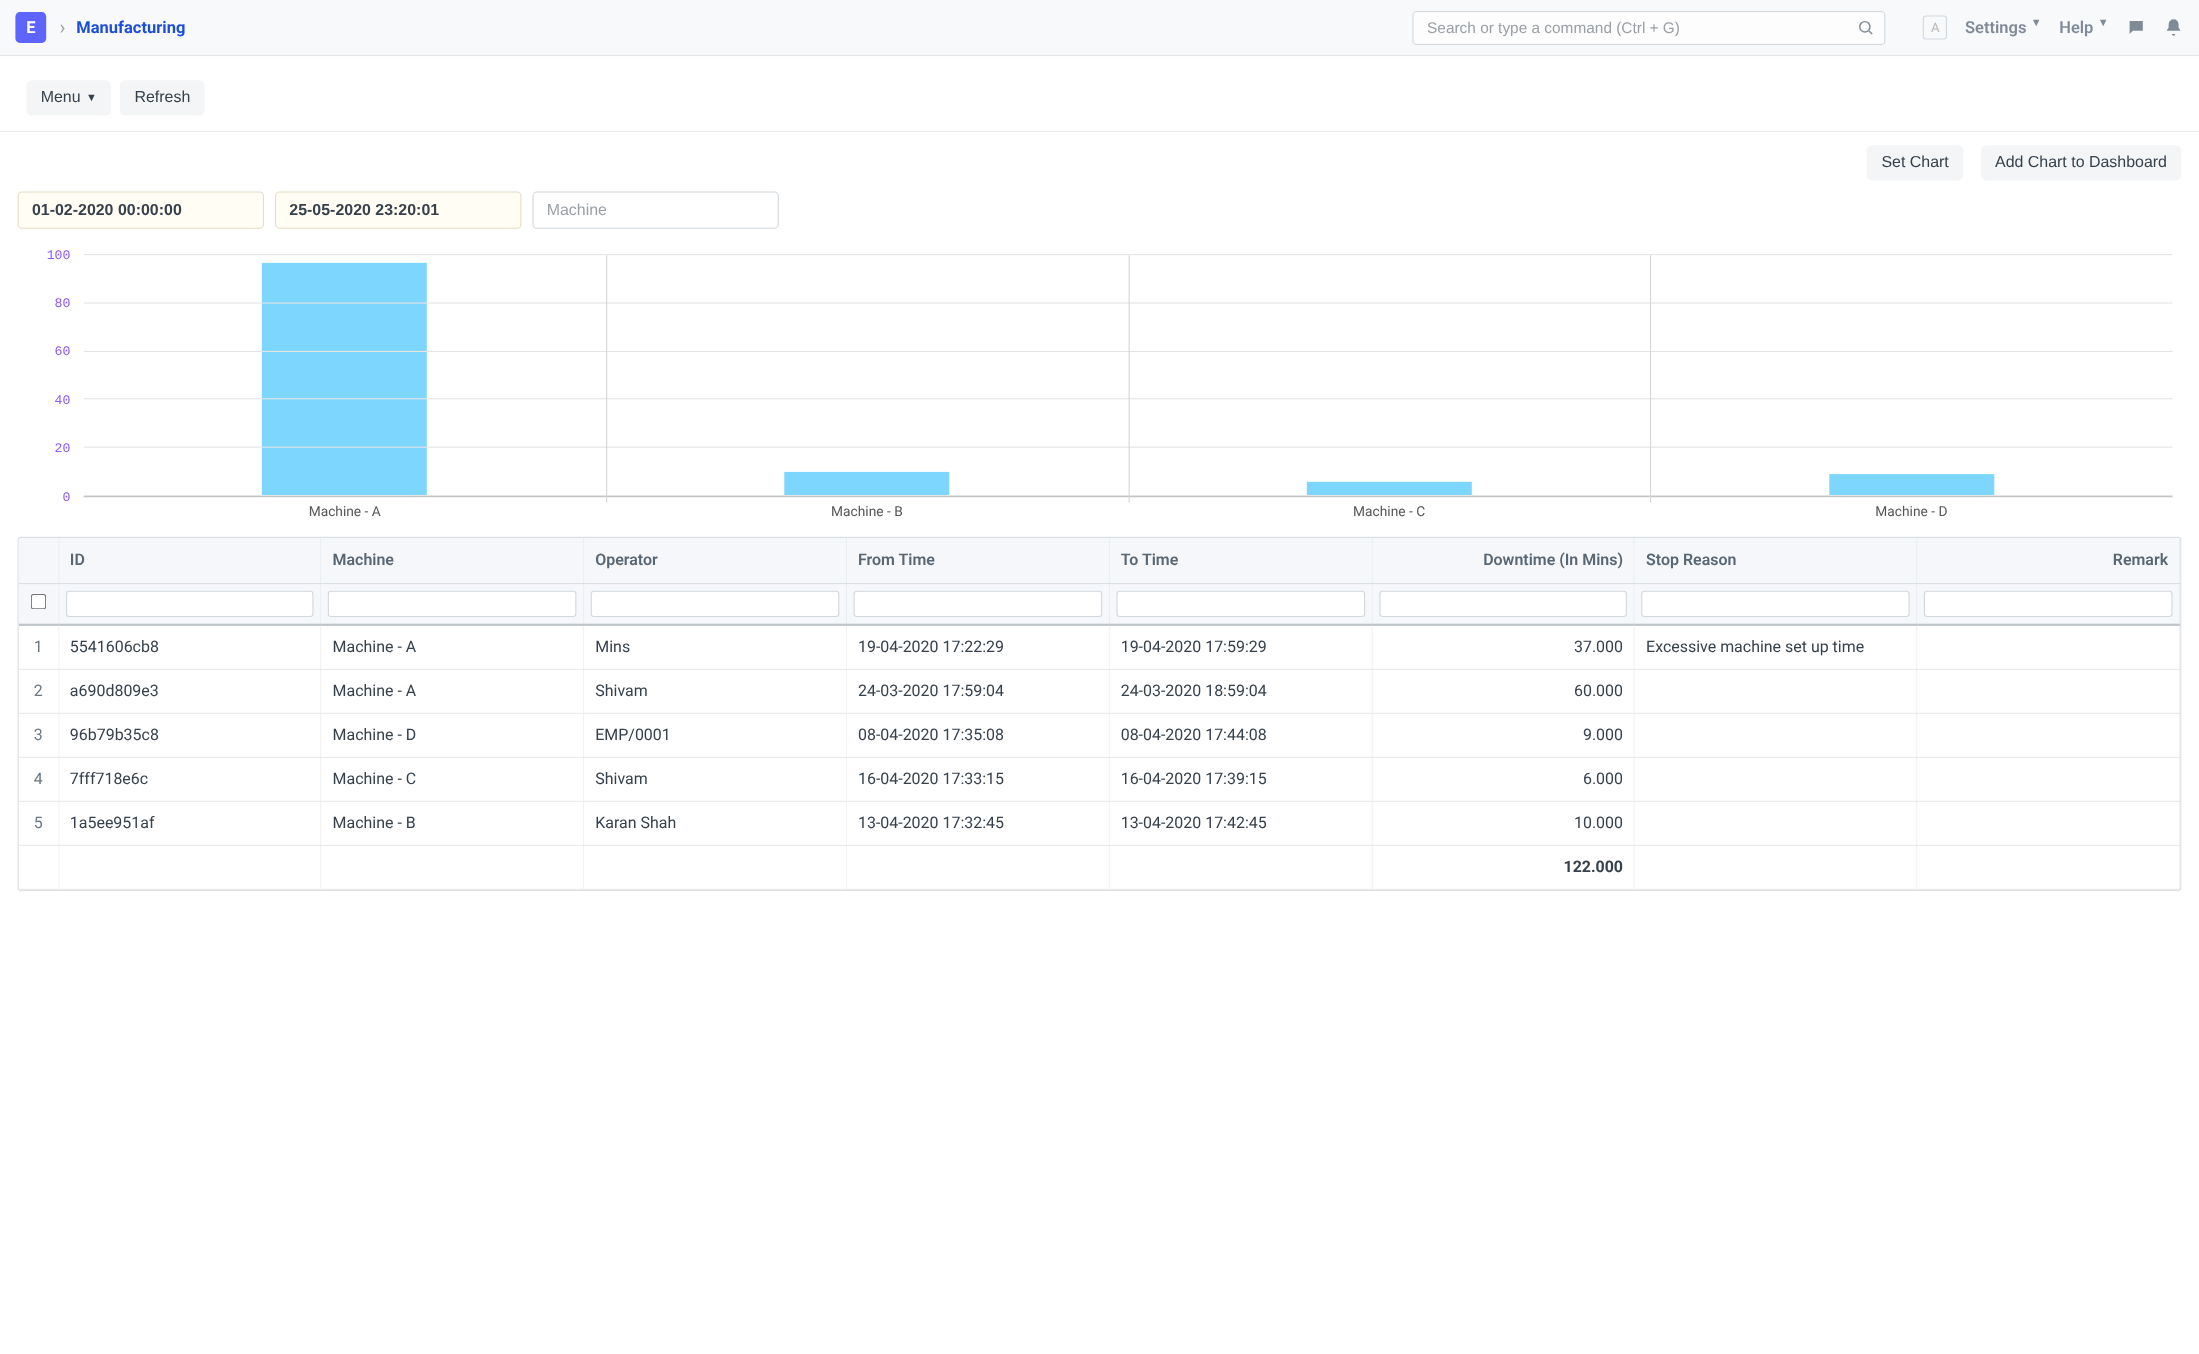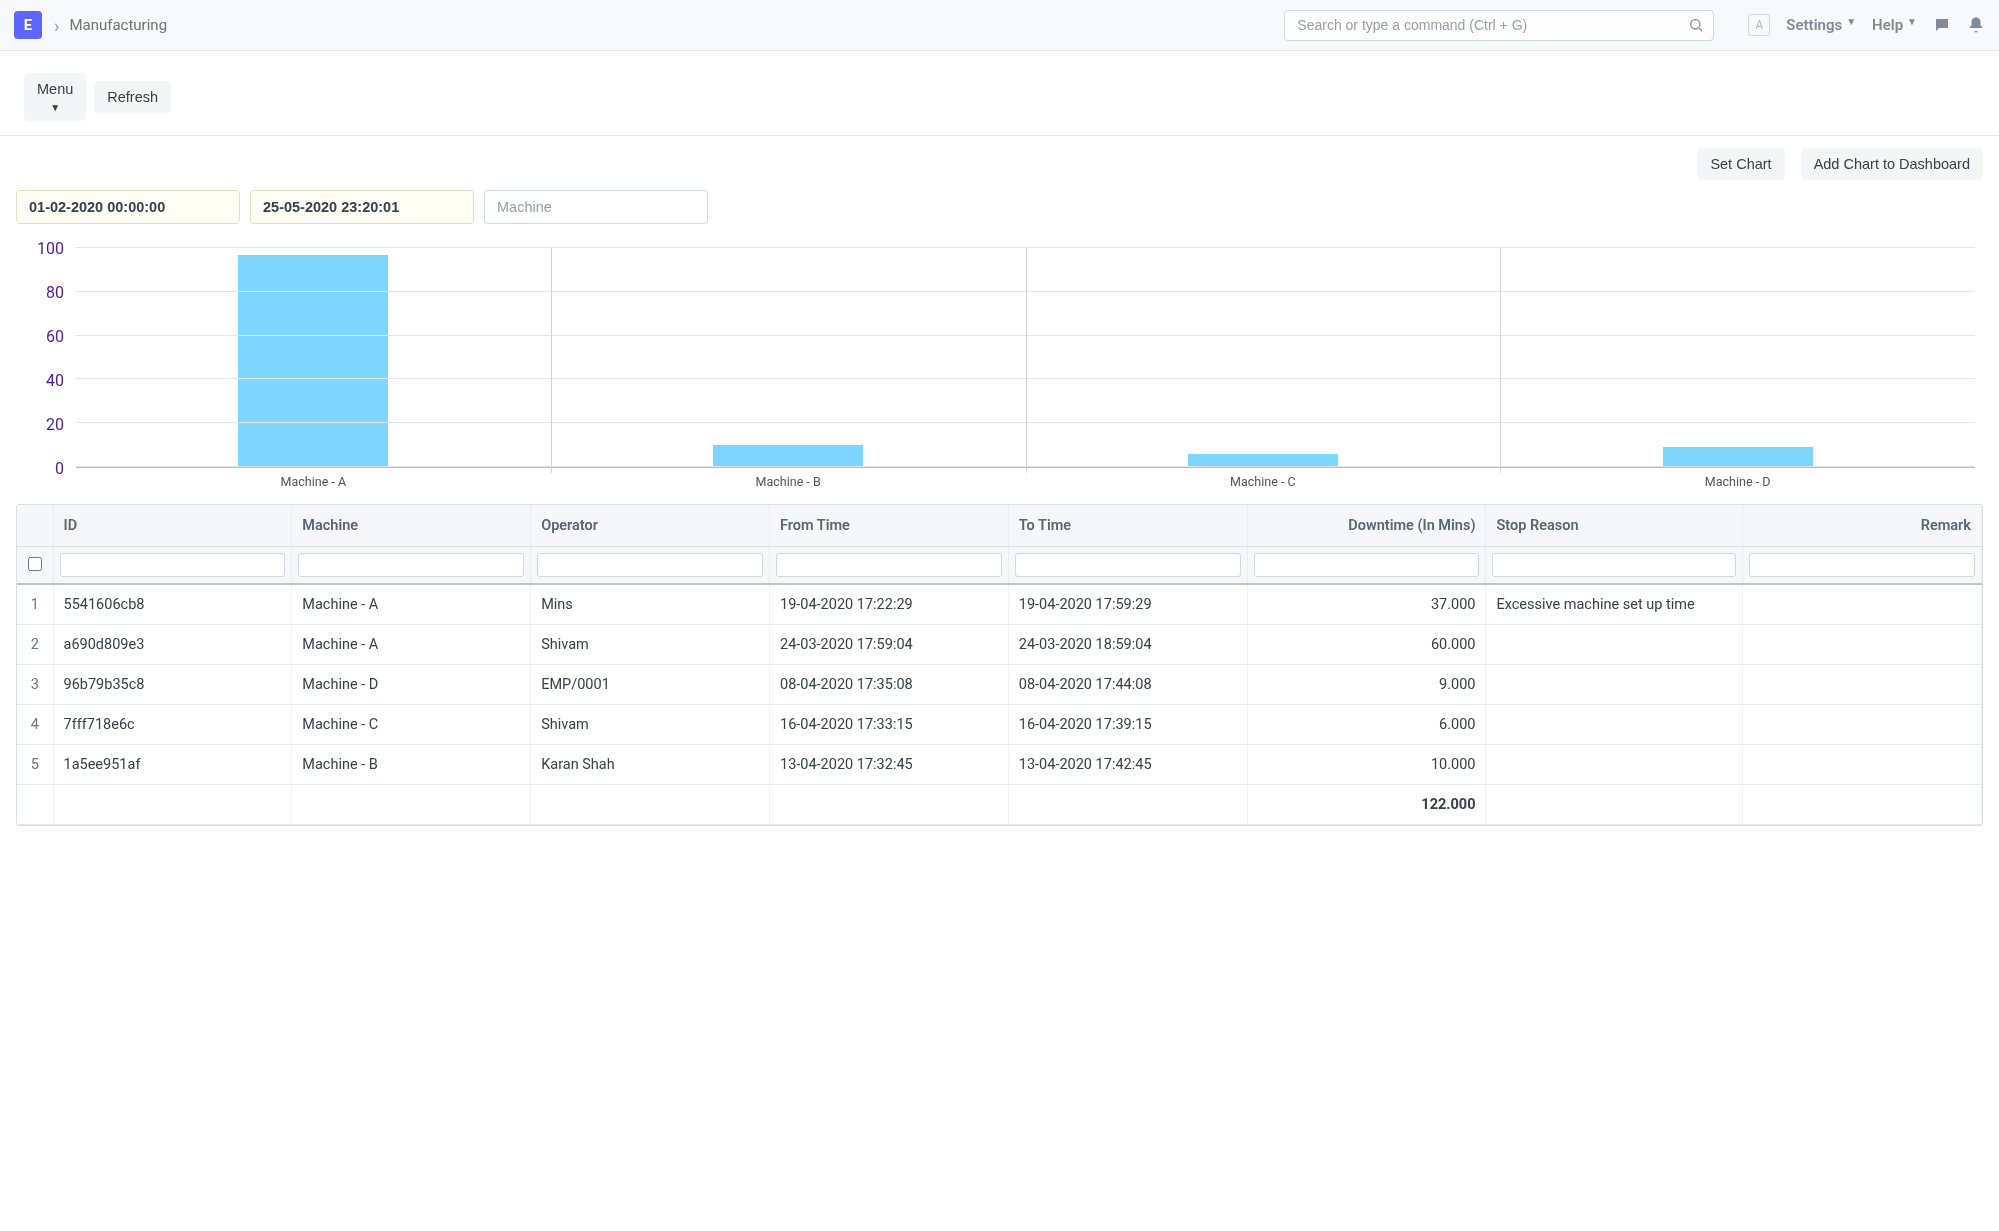--- a/index.html
+++ b/index.html
@@ -20,21 +20,21 @@
   }
   .logo {
     width: 28px; height: 28px;
     background: #5e64ff;
     border-radius: 4px;
     display: flex; align-items: center; justify-content: center;
     color: #fff; font-weight: 700; font-size: 15px;
     margin-right: 12px;
   }
   .chevron { color: #9aa0a6; margin-right: 10px; font-size: 18px; }
-  .breadcrumb-link { color: #737373; font-weight: 400; font-size: 15px; }
+  .breadcrumb-link { color: #1d4ed8; font-weight: 700; font-size: 15px; }
   .navbar-spacer { flex: 1; }
   .search-wrap {
     position: relative;
     width: 430px;
     margin-right: 34px;
   }
   .search-input {
     width: 100%;
     height: 31px;
     border: 1px solid #d1d8dd;
@@ -74,21 +74,20 @@
     border: none;
     border-radius: 5px;
     padding: 8px 13px;
     font-size: 14.5px;
     color: #36414c;
     cursor: pointer;
     display: inline-flex;
     align-items: center;
     gap: 5px;
     margin-left: 8px;
-    flex-direction: column;
   }
 
   
   .content {
     padding: 0 16px;
   }
   .chart-actions {
     display: flex; justify-content: flex-end;
     padding: 12px 0 10px 0;
     gap: 8px;
@@ -127,23 +126,24 @@
     padding: 10px 0 0 0;
   }
   .y-axis {
     position: absolute;
     left: 0; top: 10px; bottom: 30px;
     width: 56px;
   }
   .y-tick {
     position: absolute;
     right: 8px;
-    font-size: 16px;
-    color: #4c1d95;
+    font-size: 12px;
+    color: #8b5cf6;
     transform: translateY(50%);
+    font-family: Liberation Mono, monospace;
   }
   .plot {
     position: absolute;
     left: 60px; right: 8px; top: 10px; bottom: 30px;
     border-bottom: 1px solid #bbb;
   }
   .gridline {
     position: absolute; left: 0; right: 0;
     border-top: 1px solid #e4e4e4;
   }

